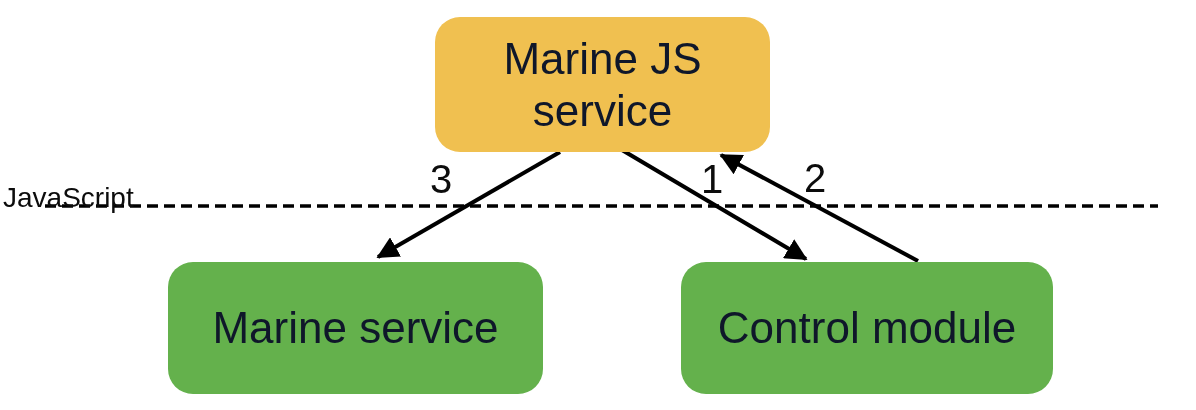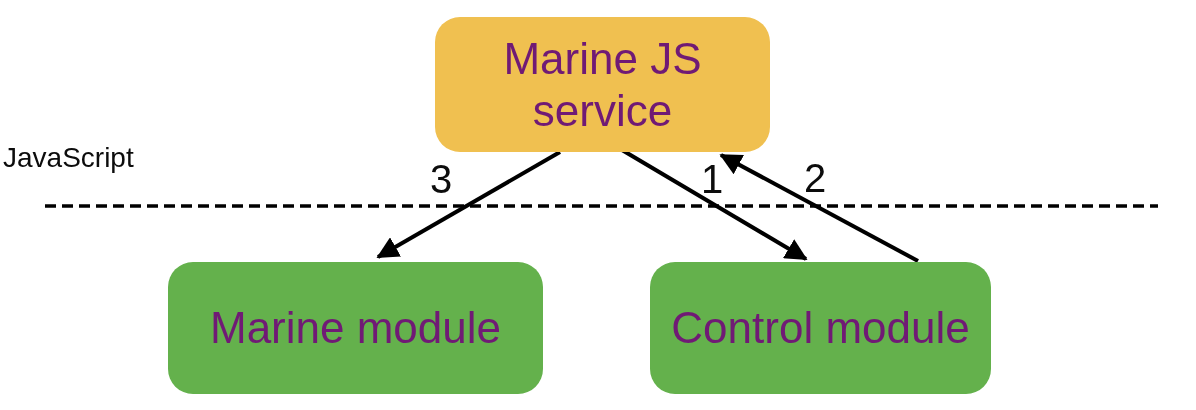--- a/index.html
+++ b/index.html
@@ -22,31 +22,32 @@
   }
   .node {
     position: absolute;
     display: flex;
     align-items: center;
     justify-content: center;
     text-align: center;
     border-radius: 25px;
     font-size: 44px;
     line-height: 1.18;
-    color: #701a75;
+    color: #0f172a;
     padding: 0 20px;
   }
   .node-service   { left: 435px; top: 17px;  width: 335px; height: 135px; }
   .node-marine    { left: 168px; top: 262px; width: 375px; height: 132px; }
-  .node-control   { left: 650px; top: 262px; width: 341px; height: 132px; }
+  .node-control   { left: 681px; top: 262px; width: 372px; height: 132px; }
   .layer-label {
     position: absolute;
     font-size: 28px;
     color: #0c0c0c;
     white-space: nowrap;
+    margin-top: 40px;
   }
   .label-js   { left: 3px;  top: 142px; }
   .label-wasm { left: 36px; top: 249px; }
   .arrow-num {
     position: absolute;
     width: 44px;
     height: 44px;
     display: flex;
     align-items: center;
     justify-content: center;
@@ -76,21 +77,21 @@
     <line x1="918" y1="261" x2="721" y2="155" stroke-width="4" marker-end="url(#arrowhead)" style="stroke: rgb(0, 0, 0);"></line>
 
     <line x1="560" y1="152" x2="378" y2="257" stroke-width="4" marker-end="url(#arrowhead)" style="stroke: rgb(0, 0, 0);"></line>
   </svg>
 
   <div class="layer-label label-js">JavaScript</div>
 
 
   <div class="node node-service" style="background-color: rgb(240, 192, 80);">Marine JS service</div>
 
-  <div class="node node-marine" style="background-color: rgb(100, 177, 76);">Marine module</div>
+  <div class="node node-marine" style="background-color: rgb(100, 177, 76);">Marine service</div>
 
   <div class="node node-control" style="background-color: rgb(100, 177, 76);">Control module</div>
 
   <div class="arrow-num num-1">1</div>
 
   <div class="arrow-num num-2">2</div>
 
   <div class="arrow-num num-3">3</div>
 
 </div>

